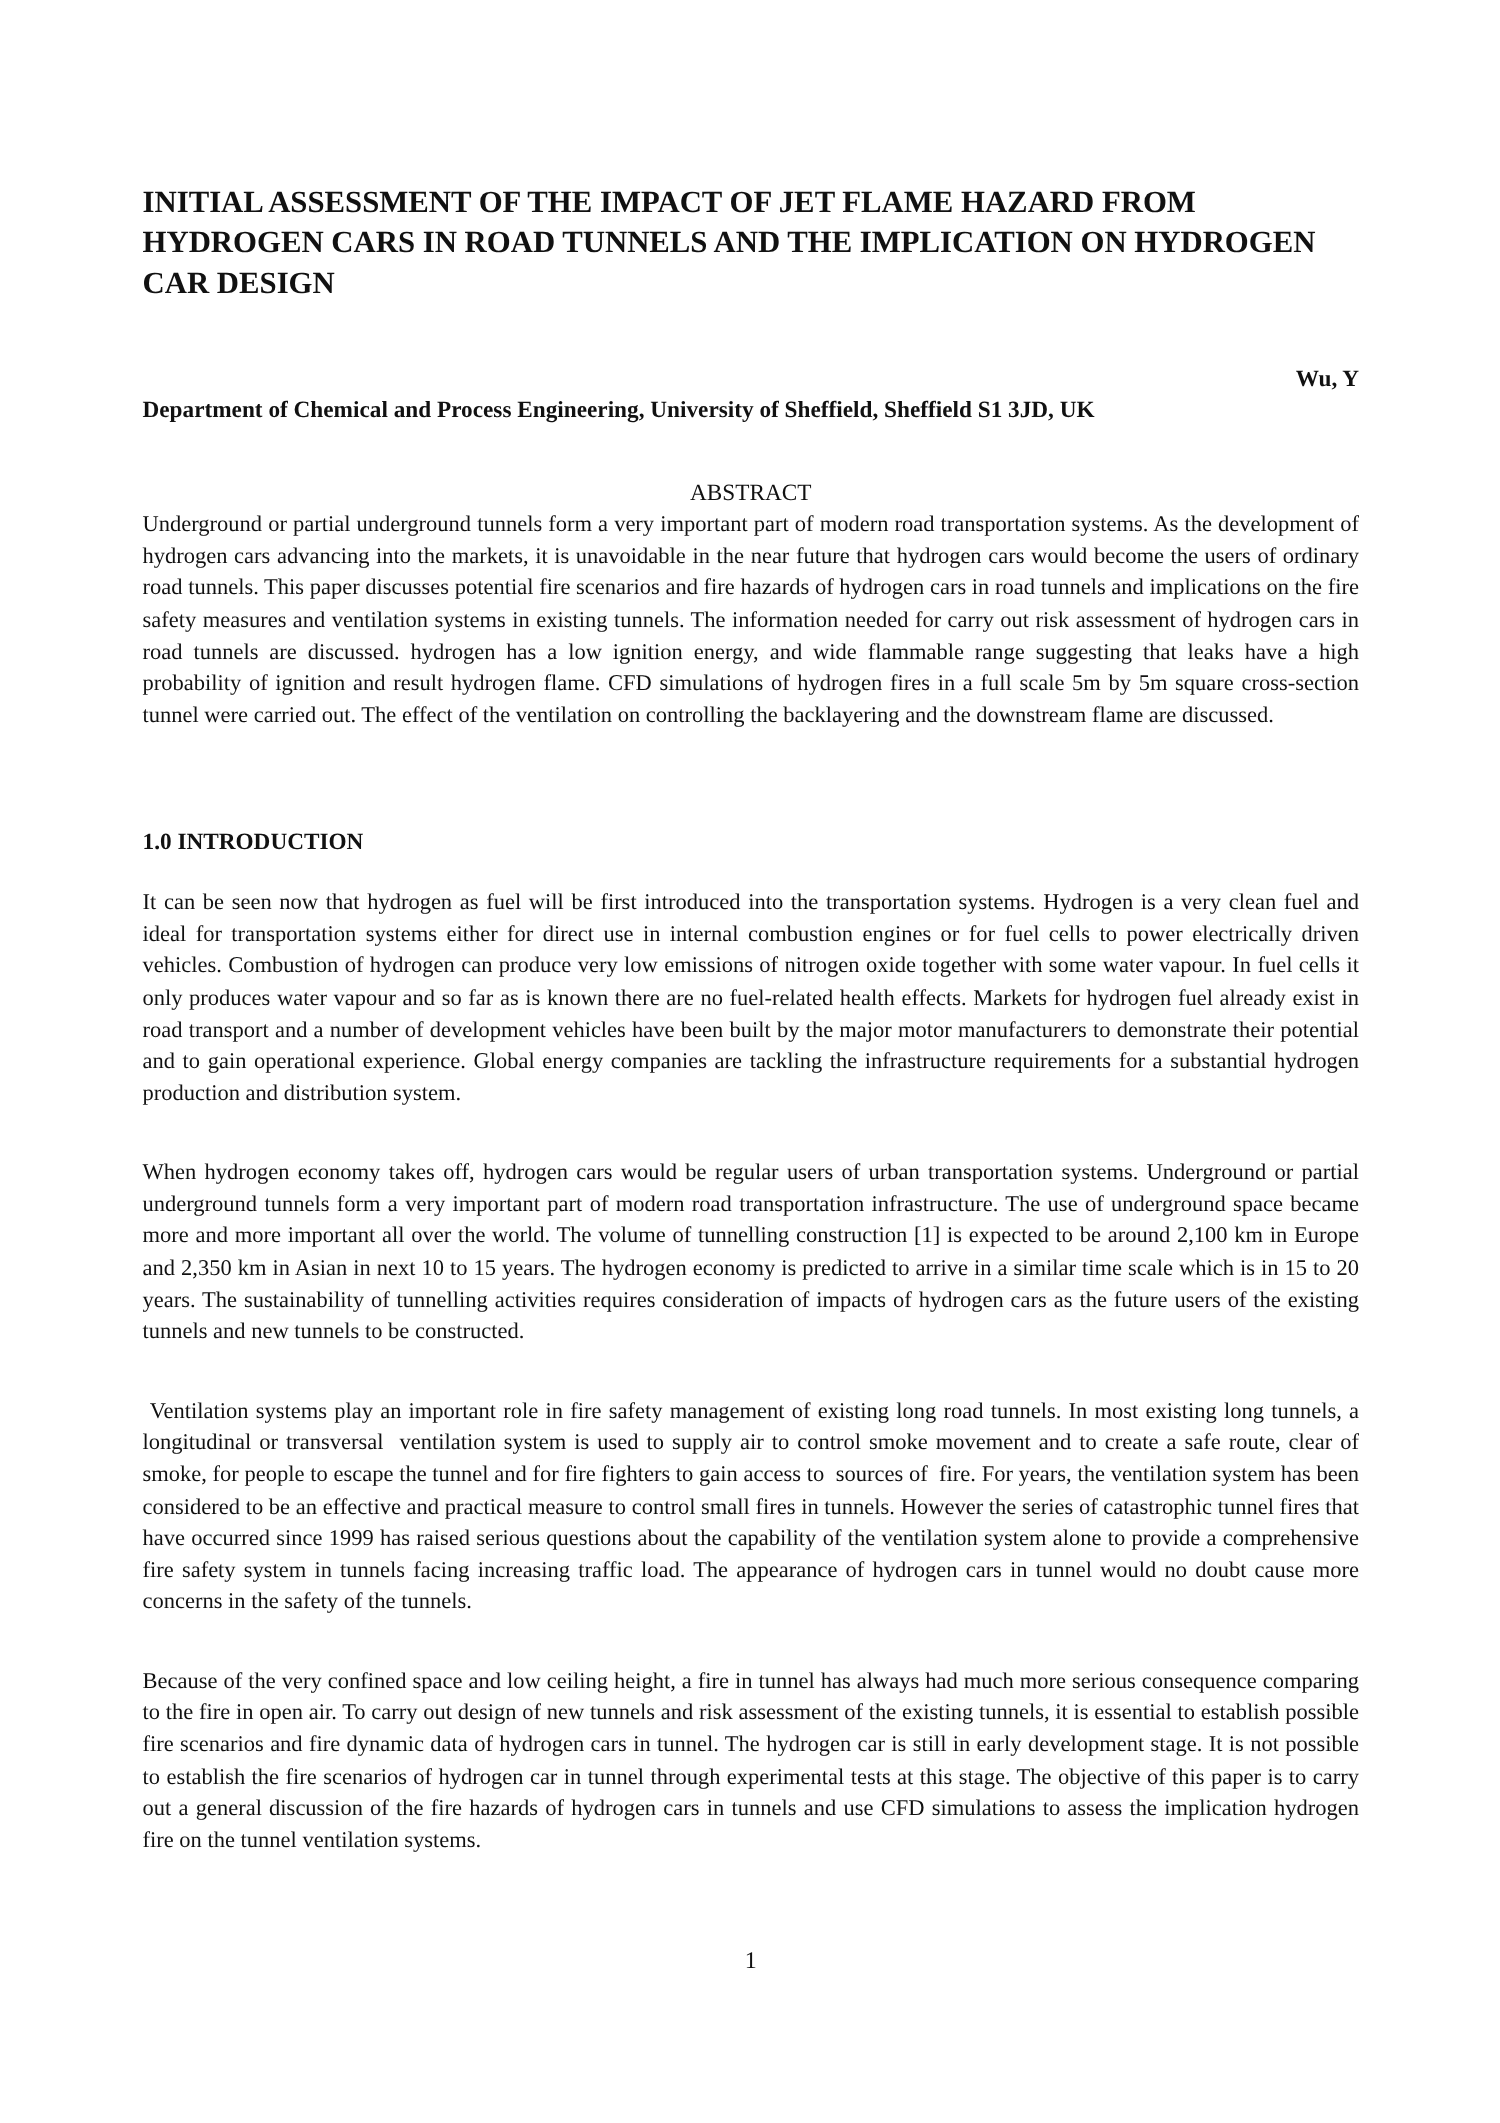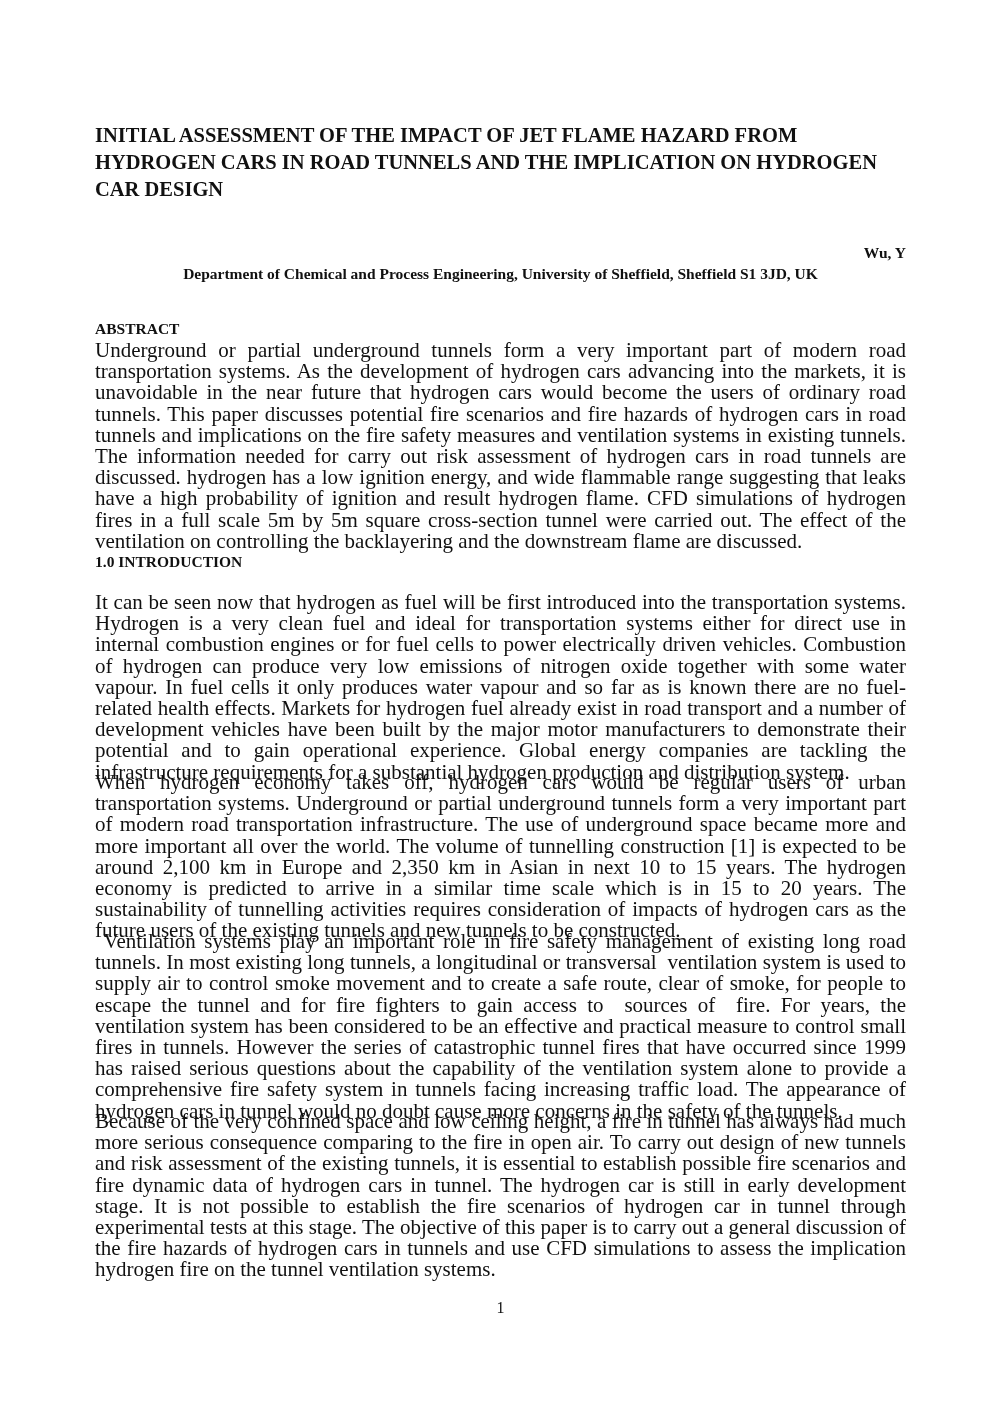--- a/index.html
+++ b/index.html
@@ -3,26 +3,26 @@
 <meta charset="utf-8">
 <style>
   html, body { margin: 0; padding: 0; background: #ffffff; }
   body { width: 1000px; height: 1415px; position: relative; overflow: hidden;
          font-family: "Liberation Serif", "DejaVu Serif", serif; color: #111; }
   .page { position: absolute; left: 95px; top: 0; width: 811px; }
   .title { position: absolute; top: 122px; left: 0; width: 811px; text-align: left;
            font-weight: bold; font-size: 20.5px; line-height: 27px; letter-spacing: 0; }
   .author { position: absolute; top: 243px; left: 0; width: 811px; text-align: right;
             font-weight: bold; font-size: 15.5px; line-height: 20px; }
-  .affil { position: absolute; top: 264px; left: 0; width: 811px; text-align: center;
+  .affil { position: absolute; top: 264px; left: 0; width: 811px; text-align: left;
            font-weight: bold; font-size: 15.5px; line-height: 20px; white-space: nowrap; }
-  .abstract-head { position: absolute; top: 319px; left: 0; width: 811px; text-align: left;
-                   font-weight: bold; font-size: 15.5px; line-height: 20px; }
+  .abstract-head { position: absolute; top: 319px; left: 0; width: 811px; text-align: center;
+                   font-weight: normal; font-size: 15.5px; line-height: 20px; }
   .para { position: absolute; left: 0; width: 811px; text-align: justify;
-          font-size: 21px; line-height: 21.2px; margin: 0; }
+          font-size: 15px; line-height: 21.2px; margin: 0; }
   .section-head { position: absolute; left: 0; font-weight: bold; font-size: 15.5px; line-height: 20px; }
   .page-number { position: absolute; top: 1298px; left: 0; width: 811px; text-align: center;
                  font-size: 16px; line-height: 20px; }
 </style>
 </head>
 <body>
 
 <div class="page">
   <div class="title">INITIAL ASSESSMENT OF THE IMPACT OF JET FLAME HAZARD FROM HYDROGEN CARS IN ROAD TUNNELS AND THE IMPLICATION ON HYDROGEN CAR DESIGN</div>
   <div class="author">Wu, Y</div>

